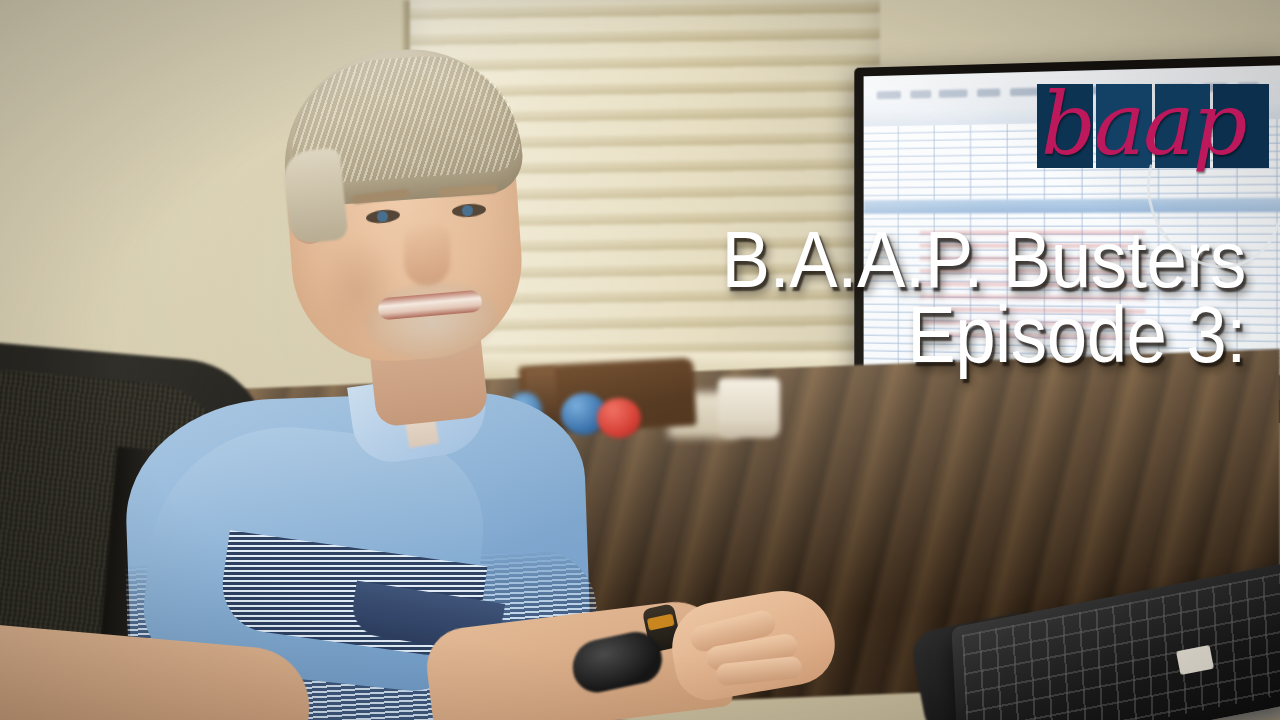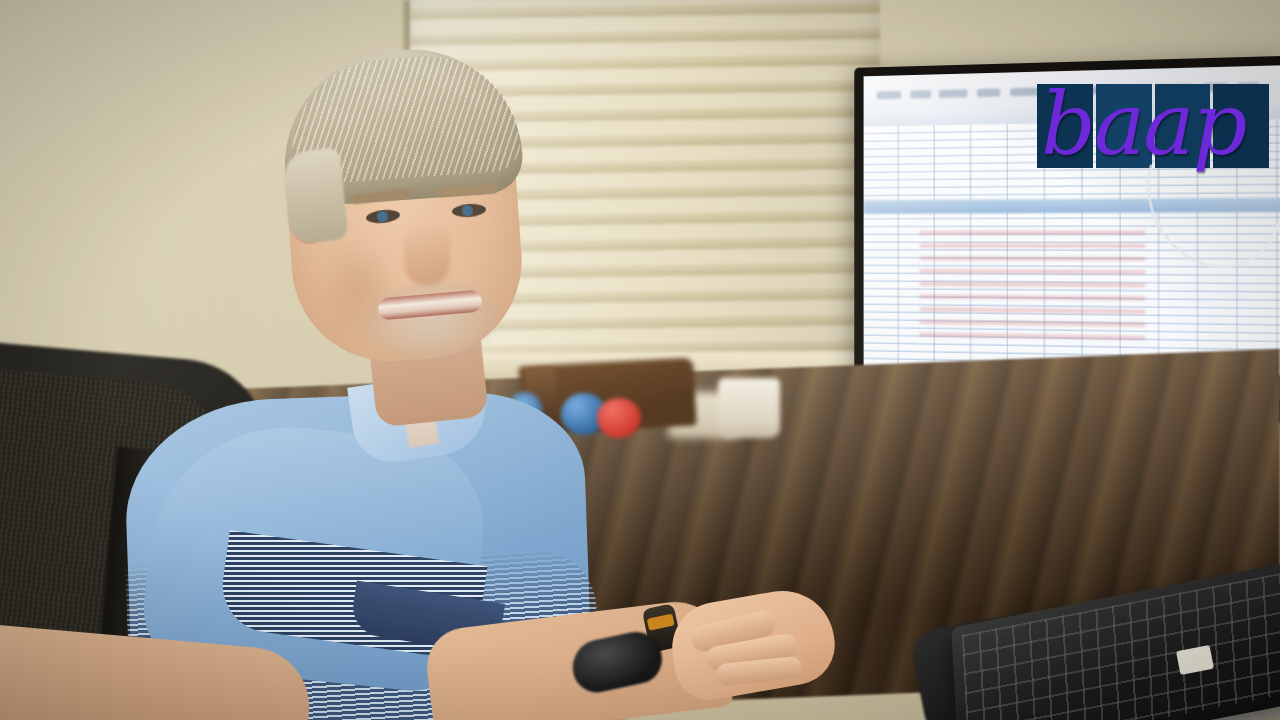--- a/index.html
+++ b/index.html
@@ -508,21 +508,21 @@
     z-index: 45;
   }
   .logo-tiles { position:absolute; left:0; top:0; width:232px; height:84px; display:flex; gap:3px; }
   .logo-tiles i { flex:1; display:block; }
   .logo-script {
     position:absolute; left:0; top:-12px; width:232px; height:104px;
     font-family: "DejaVu Serif", serif;
     font-style: italic;
     font-size: 86px;
     line-height: 104px;
-    color: #6d28d9;
+    color: #be185d;
     letter-spacing: -2px;
     text-align: left;
     text-shadow: 1px 2px 2px rgba(0,0,0,0.45);
     padding-left: 4px;
     box-sizing: border-box;
   }
   .logo-swoosh {
     position:absolute; left:112px; top:34px; width:126px; height:146px;
     border: 3px solid rgba(225,228,231,0.78);
     border-radius: 50%;
@@ -664,15 +664,19 @@
     <div class="logo-tiles">
       <i style="background:#0d3353"></i>
       <i style="background:#134166"></i>
       <i style="background:#0f3a5c"></i>
       <i style="background:#0b2f4d"></i>
     </div>
     <div class="logo-swoosh"></div>
     <div class="logo-script">baap</div>
   </div>
 
+  <div class="title-block">
+    <span class="title-line">B.A.A.P. Busters</span>
+    <span class="title-line">Episode 3:</span>
+  </div>
 
 
 </div>
 
 </body></html>

